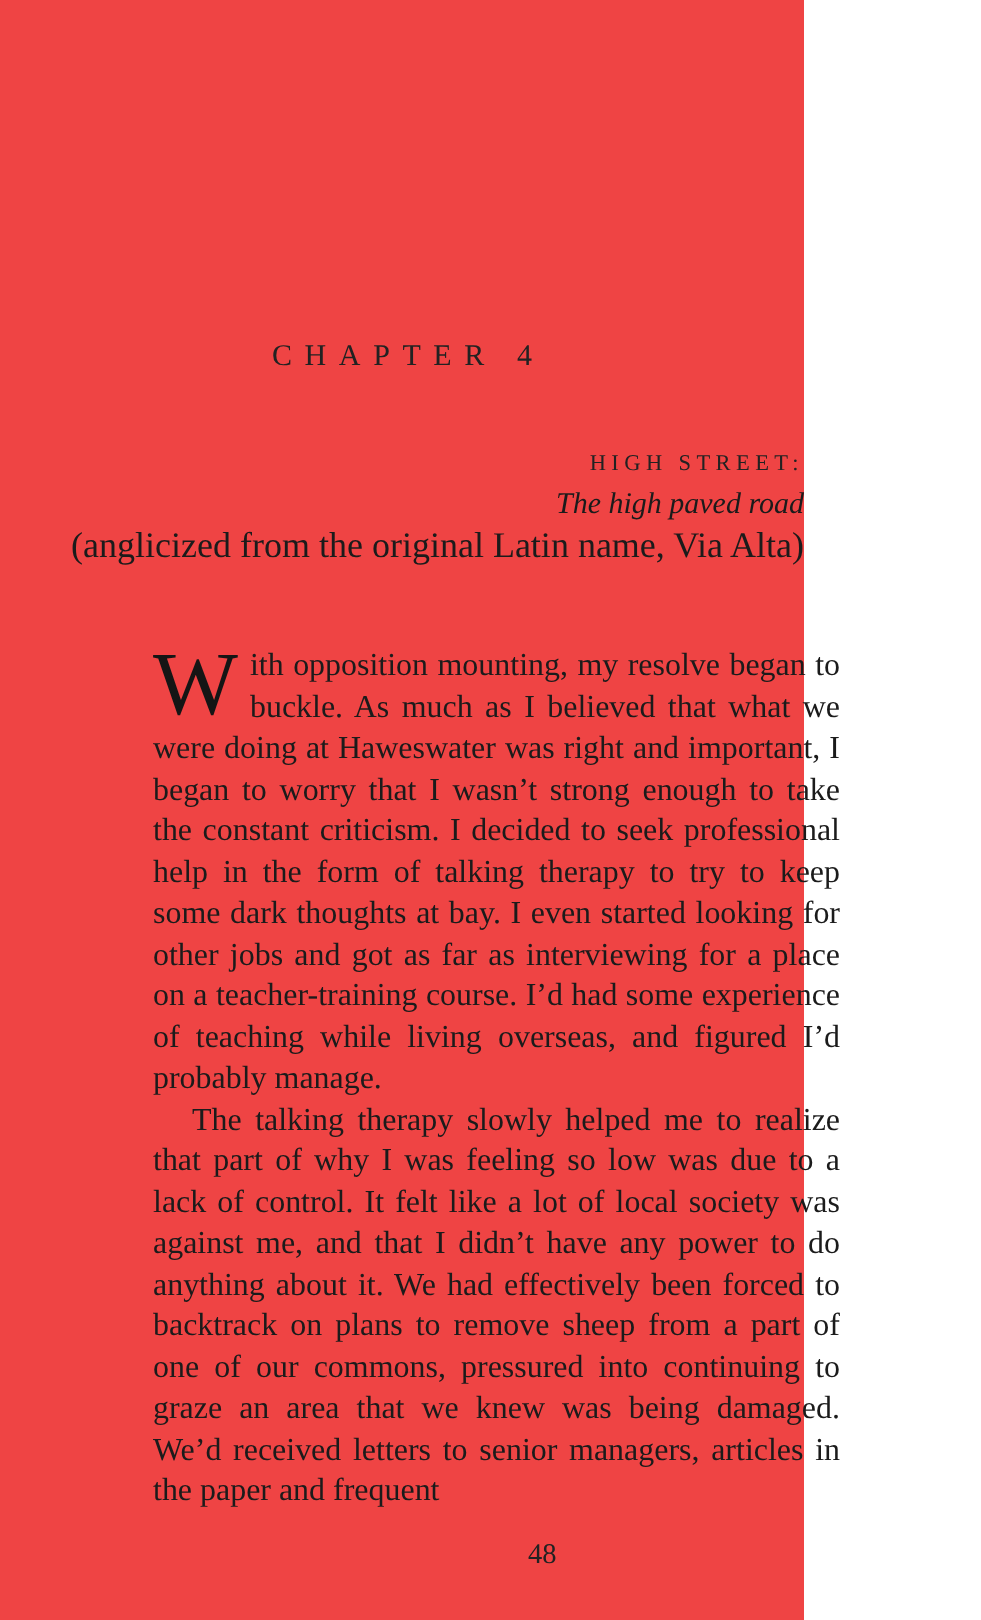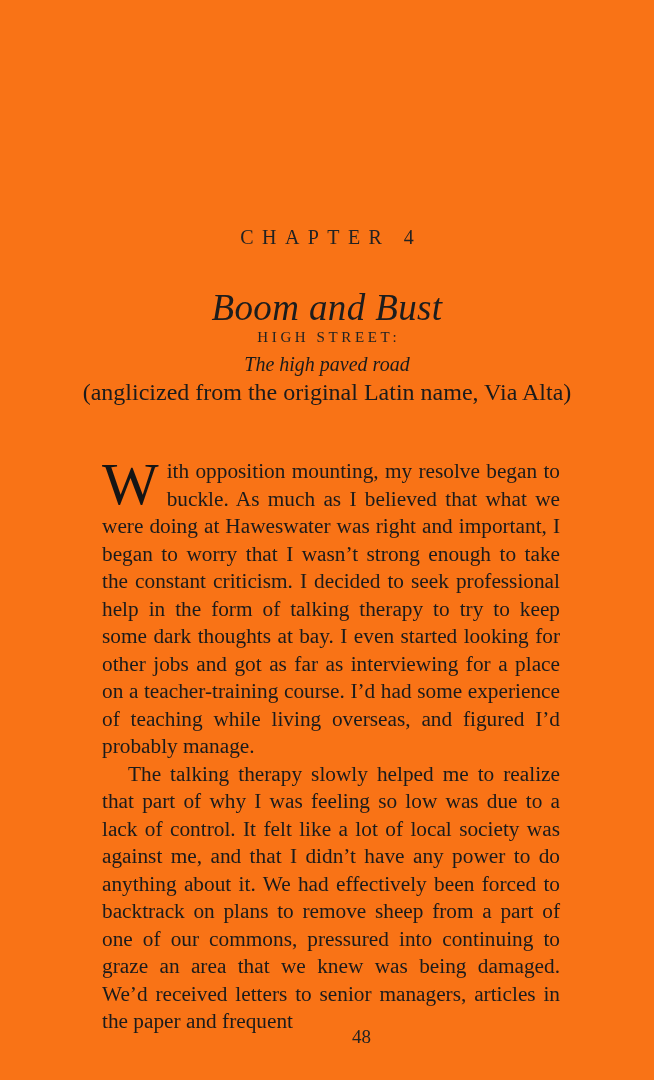--- a/index.html
+++ b/index.html
@@ -4,23 +4,23 @@
 <style>
   html, body { margin: 0; padding: 0; }
   body {
     width: 654px;
     height: 1080px;
     background: #ffffff;
     overflow: hidden;
   }
   .page {
     position: relative;
-    width: 654px;
+    width: 536px;
     height: 1080px;
-    background: #f97316;
+    background: #ef4444;
     font-family: "Liberation Serif", "DejaVu Serif", serif;
     color: #1b1b1b;
   }
   .chapter-label {
     padding-top: 226px;
     text-align: center;
     font-size: 20px;
     letter-spacing: 0.42em;
     text-indent: 0.42em; 
     color: #222;
@@ -28,21 +28,22 @@
   .chapter-title {
     margin: 37px 0 0 0;
     text-align: center;
     font-style: italic;
     font-weight: 400;
     font-size: 37px;
     letter-spacing: 0.01em;
     color: #1d1d1d;
   }
   .epigraph {
-    text-align: center;
+    margin-top: 52px;
+    text-align: right;
   }
   .epigraph-term {
     font-size: 15px;
     letter-spacing: 0.24em;
     text-indent: 0.24em;
     color: #222;
   }
   .epigraph-definition {
     margin-top: 7px;
     font-style: italic;
@@ -77,21 +78,20 @@
     color: #222;
   }
 </style>
 </head>
 <body>
 
 <div class="page">
 
   <div class="chapter-label">CHAPTER 4</div>
 
-  <h1 class="chapter-title">Boom and Bust</h1>
 
   <div class="epigraph">
     <div class="epigraph-term">HIGH STREET:</div>
     <div class="epigraph-definition">The high paved road</div>
     <div class="epigraph-note">(anglicized from the original Latin name, Via Alta)</div>
   </div>
 
   <div class="body-text">
     <p class="para first"><span class="dropcap">W</span><span>ith opposition mounting, my resolve began to buckle. As much as I believed that what we were doing at Haweswater was right and important, I began to worry that I wasn’t strong enough to take the constant criticism. I decided to seek professional help in the form of talking therapy to try to keep some dark thoughts at bay. I even started looking for other jobs and got as far as interviewing for a place on a teacher-training course. I’d had some experience of teaching while living overseas, and figured I’d probably manage.</span></p>
     <p class="para indented">The talking therapy slowly helped me to realize that part of why I was feeling so low was due to a lack of control. It felt like a lot of local society was against me, and that I didn’t have any power to do anything about it. We had effectively been forced to backtrack on plans to remove sheep from a part of one of our commons, pressured into continuing to graze an area that we knew was being damaged. We’d received letters to senior managers, articles in the paper and frequent</p>

